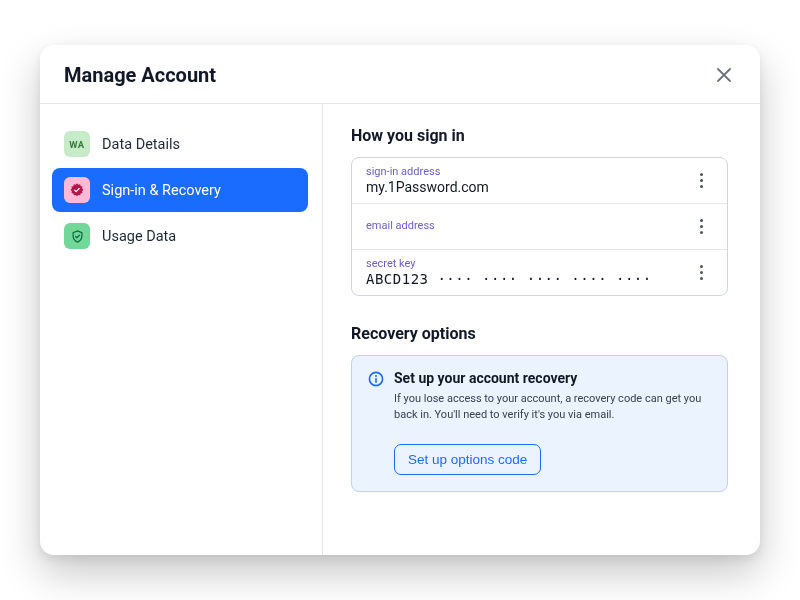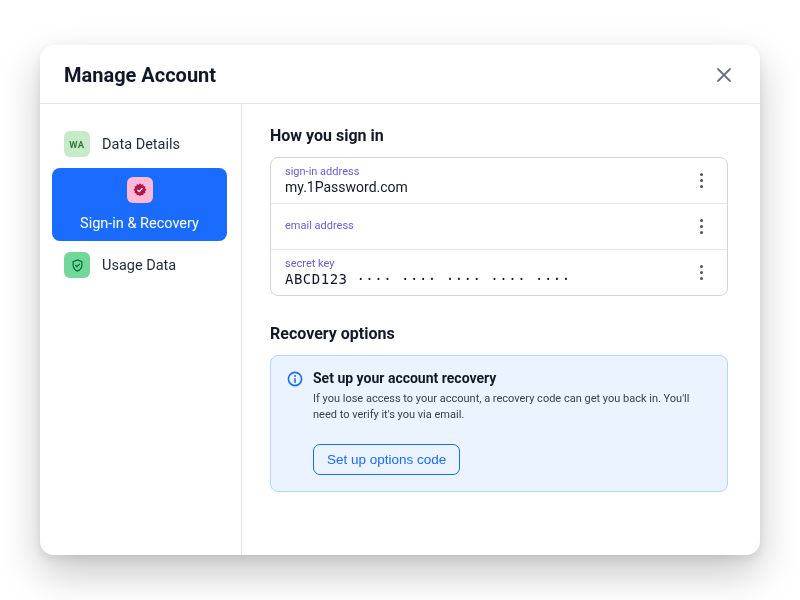--- a/index.html
+++ b/index.html
@@ -45,39 +45,38 @@
       font-size: 18px;
       background: none;
       border: none;
     }
     .modal-body {
       flex: 1;
       display: flex;
       overflow: hidden;
     }
     .sidebar {
-      width: 202px;
+      width: 283px;
       padding: 18px 14px 18px 12px;
       border-right: 1px solid #e5e7eb;
     }
     .sidebar-item {
       display: flex;
       align-items: center;
       gap: 12px;
       padding: 9px 12px;
       border-radius: 8px;
       cursor: pointer;
       font-size: 14.5px;
       color: #1f2937;
       margin-bottom: 2px;
     }
     .sidebar-item.active {
       background: #1a6cff;
       color: #fff;
-      flex-direction: column;
     }
     .sidebar-icon {
       width: 26px;
       height: 26px;
       border-radius: 6px;
       display: flex;
       align-items: center;
       justify-content: center;
       flex-shrink: 0;
     }

